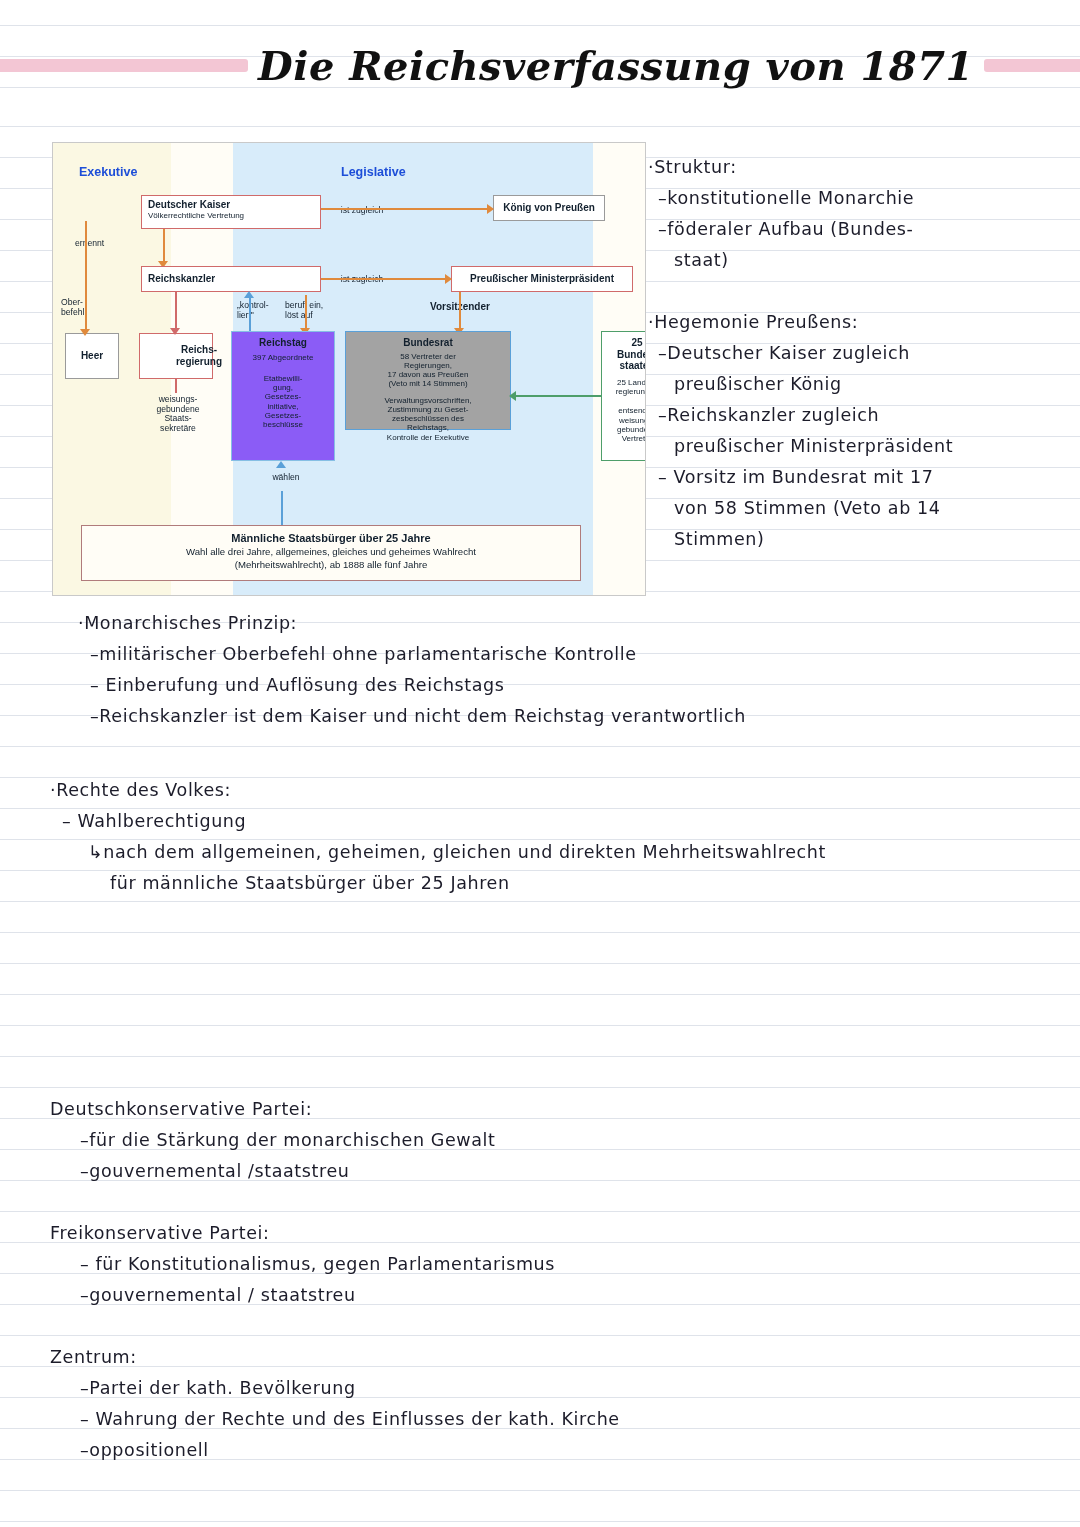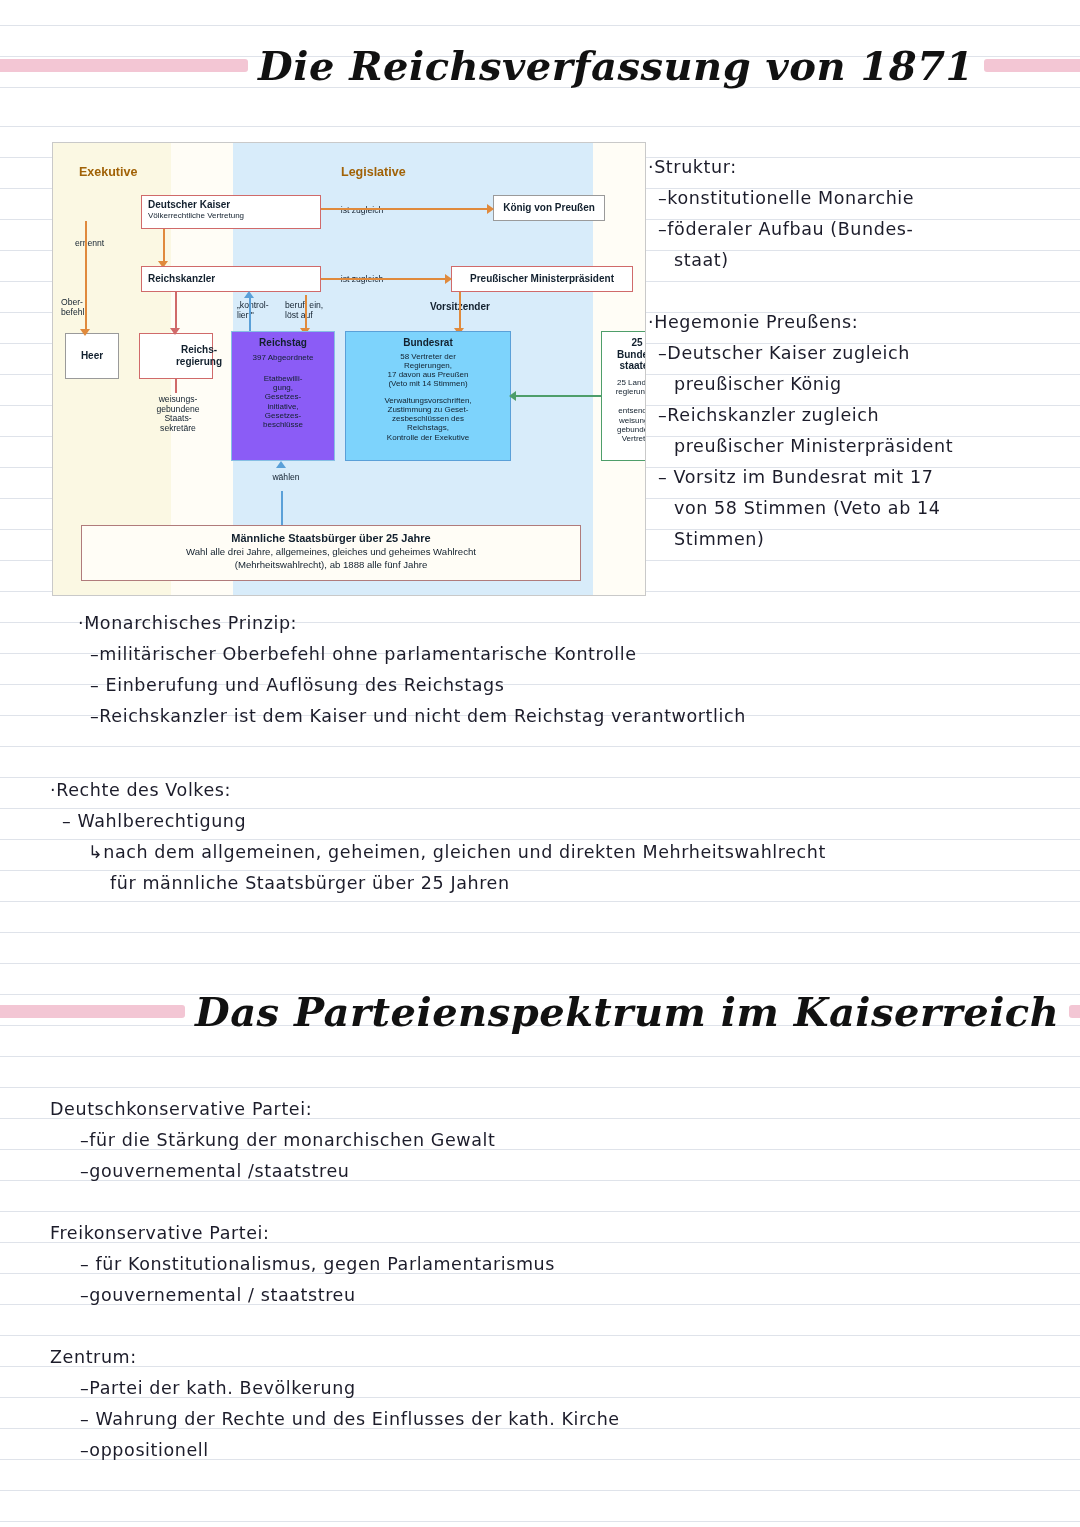--- a/index.html
+++ b/index.html
@@ -116,21 +116,21 @@
     background: #fbf8e3;
   }
   #diagram .col-legis {
     position: absolute; left: 180px; top: 0; width: 360px; height: 452px;
     background: #d8ecfa;
   }
   #diagram .hdr {
     position: absolute;
     font-size: 12.5px;
     font-weight: bold;
-    color: #a16207;
+    color: #1d4ed8;
   }
   #diagram .box {
     position: absolute;
     background: #ffffff;
     border: 1.3px solid #d06a6a;
     box-sizing: border-box;
     font-size: 9.4px;
     color: #12202e;
     text-align: center;
     line-height: 1.16;
@@ -261,21 +261,21 @@
       <div class="t1" style="margin-top:2px;">Reichstag</div>
       <div class="t2" style="margin-top:4px;">397 Abgeordnete</div>
       <div class="t2" style="margin-top:12px; white-space:pre-line;">Etatbewilli-
 gung,
 Gesetzes-
 initiative,
 Gesetzes-
 beschlüsse</div>
     </div>
 
-    <div class="box b-blue" style="left:292px; top:188px; width:166px; height:130px; background:#7dd3fc;">
+    <div class="box b-blue" style="left:292px; top:188px; width:166px; height:99px; background:#a3a3a3;">
       <div class="t1" style="margin-top:2px;">Bundesrat</div>
       <div class="t2" style="margin-top:3px; white-space:pre-line;">58 Vertreter der
 Regierungen,
 17 davon aus Preußen
 (Veto mit 14 Stimmen)</div>
       <div class="t2" style="margin-top:7px; white-space:pre-line;">Verwaltungsvorschriften,
 Zustimmung zu Geset-
 zesbeschlüssen des
 Reichstags,
 Kontrolle der Exekutive</div>
@@ -329,25 +329,20 @@
     <div class="ln ind1">–Reichskanzler ist dem Kaiser und nicht dem Reichstag verantwortlich</div>
   </div>
 
   <div class="txtblock hw" id="notes-rechte">
     <div class="ln">·Rechte des Volkes:</div>
     <div class="ln ind1">– Wahlberechtigung</div>
     <div class="ln ind2">↳nach dem allgemeinen, geheimen, gleichen und direkten Mehrheitswahlrecht</div>
     <div class="ln ind3">für männliche Staatsbürger über 25 Jahren</div>
   </div>
 
-  <div class="banner" id="heading-2">
-    <div class="bar left"></div>
-    <div class="title">Das Parteienspektrum im Kaiserreich</div>
-    <div class="bar right"></div>
-  </div>
 
   <div class="txtblock hw" id="parties">
     <div class="party-group">
       <div class="ln">Deutschkonservative Partei:</div>
       <div class="ln ind1">–für die Stärkung der monarchischen Gewalt</div>
       <div class="ln ind1">–gouvernemental /staatstreu</div>
     </div>
     <div class="gap"></div>
     <div class="party-group">
       <div class="ln">Freikonservative Partei:</div>

